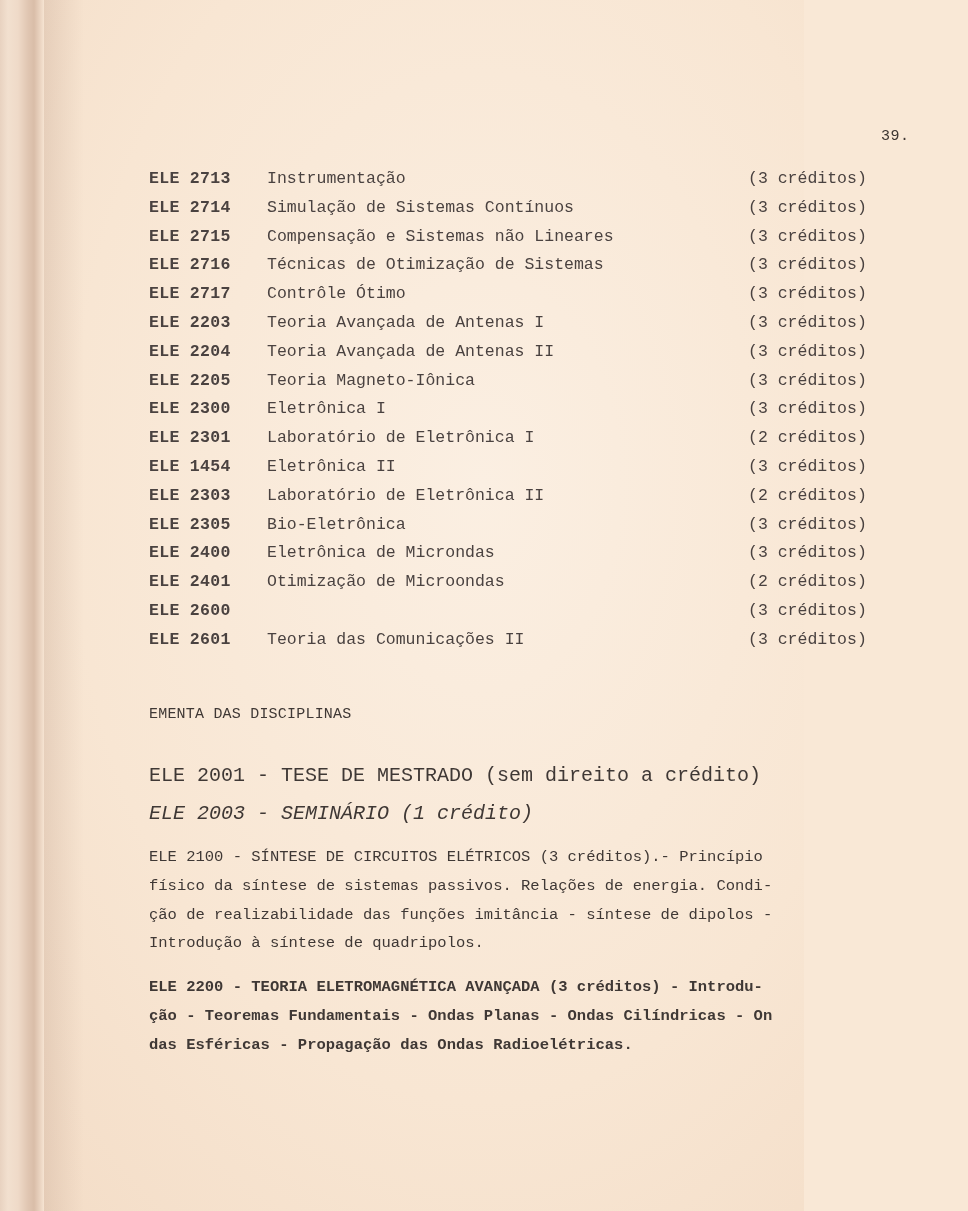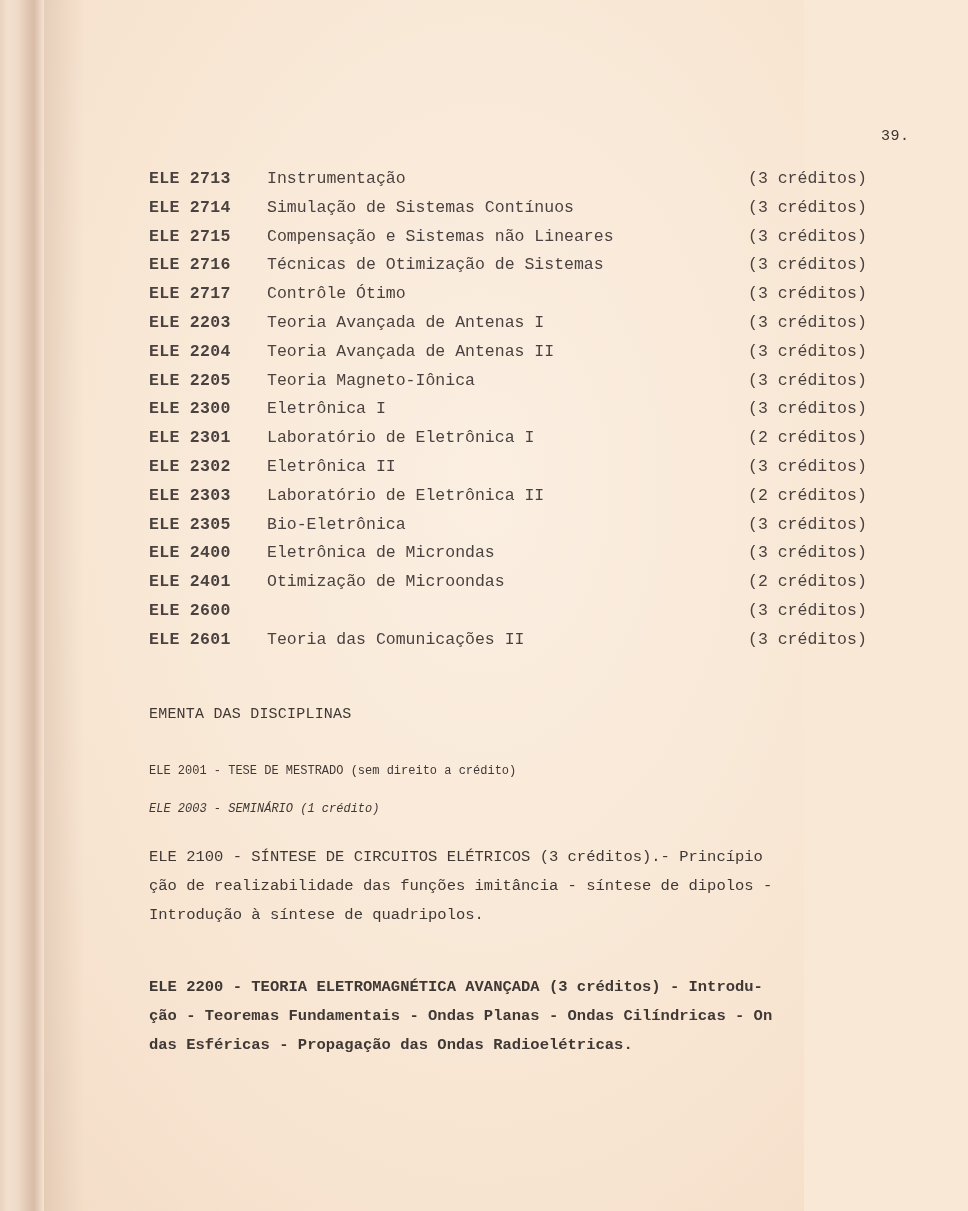--- a/index.html
+++ b/index.html
@@ -82,21 +82,21 @@
       position: absolute;
       left: 149px;
       top: 706px;
       font-size: 15px;
       color: #3f3835;
       letter-spacing: 0.2px;
     }
     .ementa-line {
       position: absolute;
       left: 149px;
-      font-size: 12px;
+      font-size: 20px;
       color: #3f3835;
       white-space: nowrap;
     }
     .ementa-block {
       position: absolute;
       left: 149px;
       width: 780px;
       font-size: 15.5px;
       line-height: 28.8px;
       color: #3f3835;
@@ -161,21 +161,21 @@
         <span class="course-code">ELE 2300</span>
         <span class="course-title">Eletrônica I</span>
         <span class="course-credits">(3 créditos)</span>
       </div>
       <div class="course-row">
         <span class="course-code">ELE 2301</span>
         <span class="course-title">Laboratório de Eletrônica I</span>
         <span class="course-credits">(2 créditos)</span>
       </div>
       <div class="course-row">
-        <span class="course-code">ELE 2302</span>
+        <span class="course-code">ELE 1454</span>
         <span class="course-title">Eletrônica II</span>
         <span class="course-credits">(3 créditos)</span>
       </div>
       <div class="course-row">
         <span class="course-code">ELE 2303</span>
         <span class="course-title">Laboratório de Eletrônica II</span>
         <span class="course-credits">(2 créditos)</span>
       </div>
       <div class="course-row">
         <span class="course-code">ELE 2305</span>
@@ -203,20 +203,21 @@
       </div>
     </div>
 
   <div class="section-heading">EMENTA DAS DISCIPLINAS</div>
 
   <div class="ementa-line" style="top:764px;">ELE 2001 - TESE DE MESTRADO (sem direito a crédito)</div>
   <div class="ementa-line" style="top:802px;font-style:italic;">ELE 2003 - SEMINÁRIO  (1 crédito)</div>
 
   <div class="ementa-block" style="top:843px;">
     <span class="ln">ELE 2100 - SÍNTESE DE CIRCUITOS ELÉTRICOS (3 créditos).- Princípio</span>
+    <span class="ln">físico da síntese de sistemas passivos. Relações de energia. Condi-</span>
     <span class="ln">ção de realizabilidade das funções imitância - síntese de dipolos -</span>
     <span class="ln">Introdução à síntese de quadripolos.</span>
   </div>
 
   <div class="ementa-block bold" style="top:973px;">
     <span class="ln">ELE 2200 - TEORIA ELETROMAGNÉTICA AVANÇADA (3 créditos) - Introdu-</span>
     <span class="ln">ção - Teoremas Fundamentais - Ondas Planas - Ondas Cilíndricas - On</span>
     <span class="ln">das Esféricas - Propagação das Ondas Radioelétricas.</span>
   </div>
 </div>

